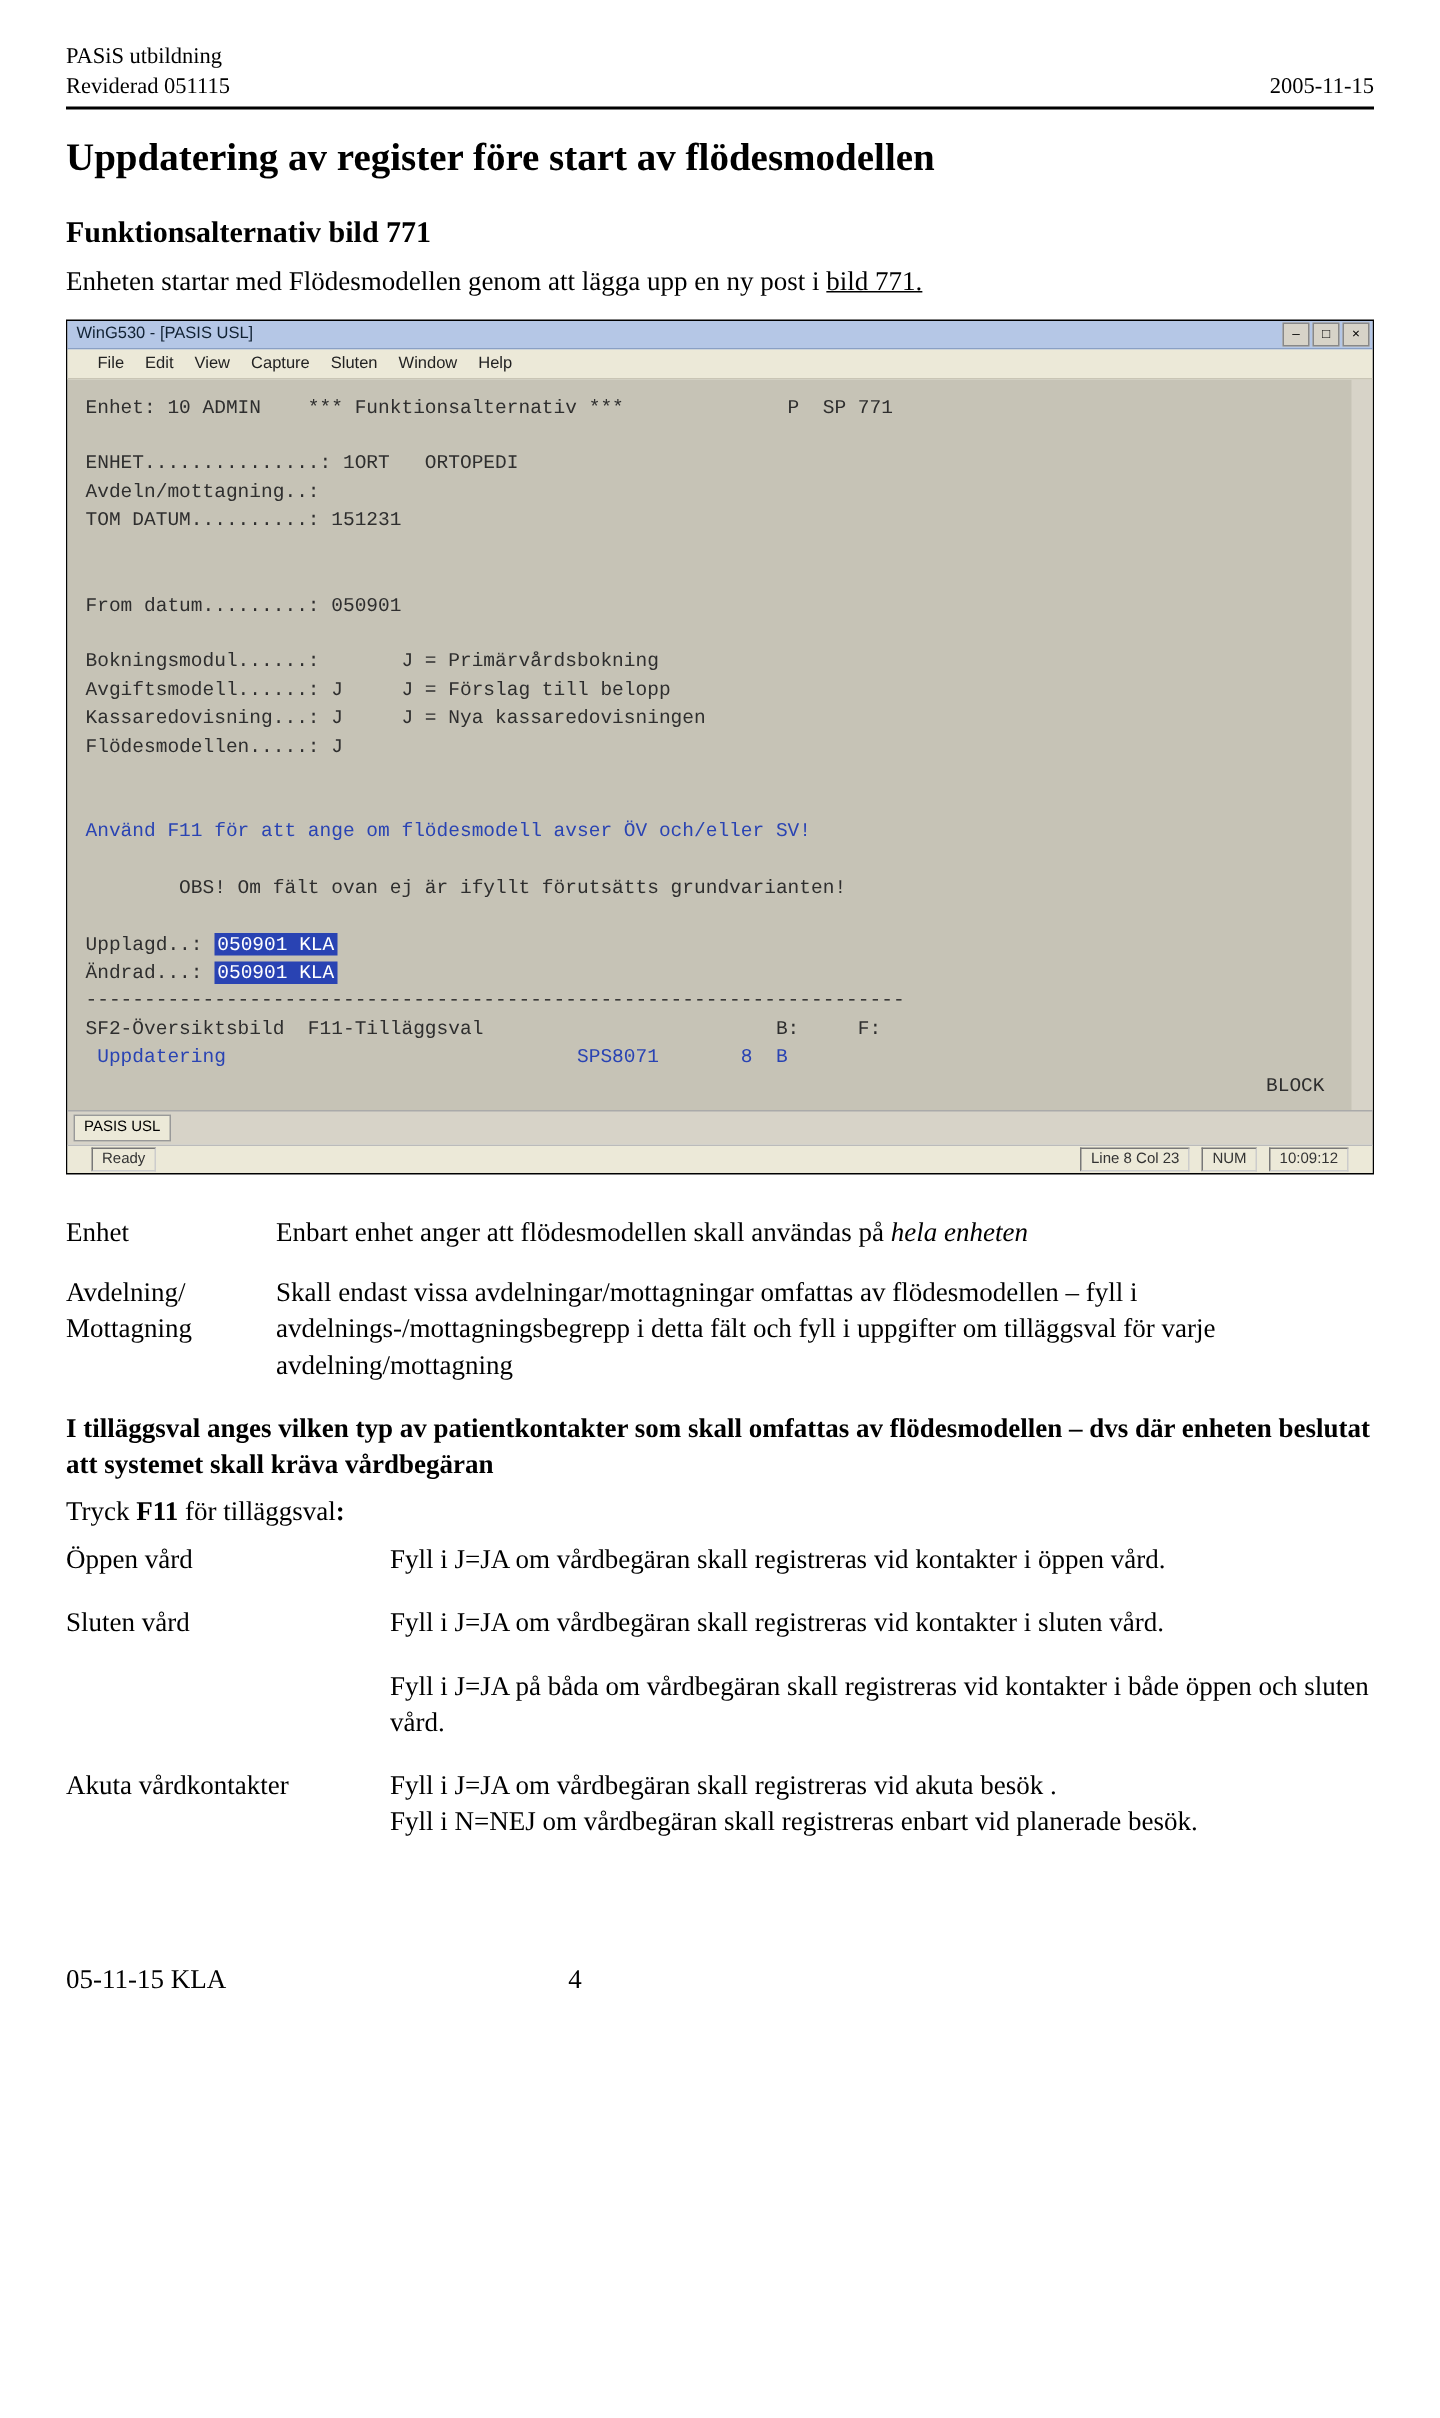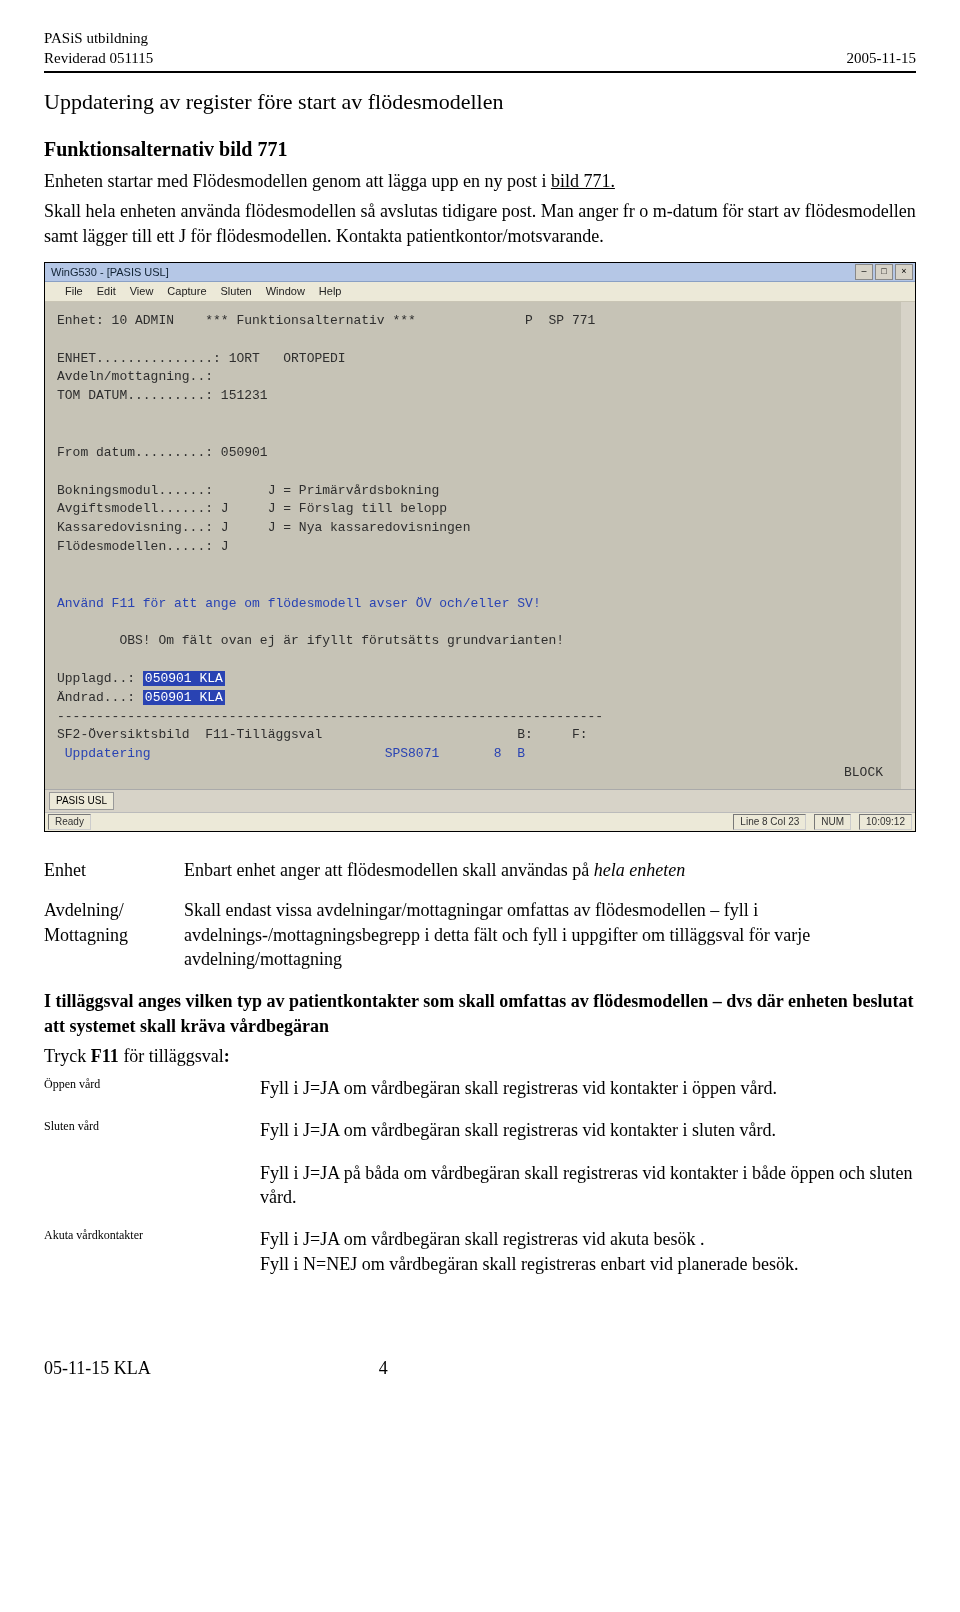--- a/index.html
+++ b/index.html
@@ -1,44 +1,44 @@
 <!DOCTYPE html>
 <html><head>
 <meta charset="utf-8">
 <style>
   html,body{margin:0;padding:0;background:#fff;color:#000;font-family:"Times New Roman",Times,serif;font-size:18px;line-height:1.35;width:960px}
   .page{padding:28px 44px 40px 44px}
   .hdr-row{display:flex;justify-content:space-between;font-size:15px}
   .underline{border-bottom:2px solid #000;margin-top:2px;margin-bottom:14px}
-  .h2{font-size:22px;font-weight:normal;margin:12px 0 20px 0}
+  .h2{font-size:26px;font-weight:bold;margin:12px 0 20px 0}
   .subhead{font-size:20px;font-weight:bold;margin:0 0 6px 0}
   .para{font-size:18px;margin:0 0 6px 0}
   .u{text-decoration:underline}
   .screenshot{margin:14px 0 20px 0;border:1px solid #000}
   .tb-win{display:flex;align-items:center;background:#b5c7e6;border-bottom:1px solid #8aa0c4;font-family:Tahoma,Arial,sans-serif;font-size:11px;padding:1px 2px}
   .tb-win .title{flex:1;padding-left:4px;color:#123}
   .tb-win .wbtns{display:flex;gap:2px}
   .tb-win .wbtn{width:16px;height:14px;background:#d7d3c8;border:1px solid #888;font-size:9px;line-height:12px;text-align:center}
   .menubar{background:#ece9d8;border-bottom:1px solid #c9c5b5;font-family:Tahoma,Arial,sans-serif;font-size:11px;padding:2px 20px;display:flex;gap:14px;color:#222}
   .menubar span{cursor:default}
   .term{background:#c6c3b6;padding:10px 12px 6px 12px;font-family:"Courier New",monospace;font-size:13px;color:#2e2e2e;line-height:1.45;white-space:pre;overflow:hidden;border-right:14px solid #d7d3c8}
   .term .hl{background:#2943b3;color:#fff;padding:0 2px}
   .term .lblue{color:#2943b3}
   .taskbar{background:#d7d3c8;border-top:1px solid #aaa;font-family:Tahoma,Arial,sans-serif;font-size:10px;display:flex;align-items:flex-end;padding:2px 4px;gap:6px}
   .taskbar .tbtn{background:#ece9d8;border:1px solid #999;padding:0 6px;height:16px;line-height:16px}
-  .statusbar{background:#ece9d8;border-top:1px solid #bbb;font-family:Tahoma,Arial,sans-serif;font-size:10px;display:flex;align-items:flex-start;padding:1px 3px;gap:8px;color:#333}
+  .statusbar{background:#ece9d8;border-top:1px solid #bbb;font-family:Tahoma,Arial,sans-serif;font-size:10px;display:flex;align-items:flex-start;padding:1px 16px;gap:8px;color:#333}
   .statusbar .cell{border:1px inset #ccc;padding:0 6px;height:14px;line-height:14px}
   .statusbar .spacer{flex:1}
   .deflist{display:grid;grid-template-columns:130px 1fr;column-gap:10px;row-gap:16px;margin:26px 0 18px 0}
   .deflist .term-lbl{font-size:18px}
   .deflist .term-txt{font-size:18px}
   .em{font-style:italic}
   .bold{font-weight:bold}
   .ansrows{display:grid;grid-template-columns:200px 1fr;column-gap:16px;row-gap:18px;margin-top:8px}
-  .ansrows .albl{font-size:12px}
+  .ansrows .albl{font-size:18px}
   .ansrows .atxt{font-size:18px}
   .footer{margin-top:80px;font-size:18px}
 </style>
 </head>
 <body>
 
 <div class="page">
   <div class="hdr-row">
     <span>PASiS utbildning</span>
   </div>
@@ -48,21 +48,20 @@
   </div>
   <div class="underline"></div>
 
   <div class="h2">Uppdatering av register före start av flödesmodellen</div>
 
   <div class="subhead">Funktionsalternativ bild 771</div>
 
   <p class="para">
     <span>Enheten startar med Flödesmodellen genom att lägga upp en ny post i </span><span class="u">bild 771.</span>
   </p>
-  <p class="para">Skall hela enheten använda flödesmodellen så avslutas tidigare post. Man anger fr o m-datum för start av flödesmodellen samt lägger till ett J för flödesmodellen. Kontakta patientkontor/motsvarande.</p>
 
   <div class="screenshot">
     <div class="tb-win">
       <span class="title">WinG530 - [PASIS USL]</span>
       <span class="wbtns">
         <span class="wbtn">–</span>
         <span class="wbtn">□</span>
         <span class="wbtn">×</span>
       </span>
     </div>

